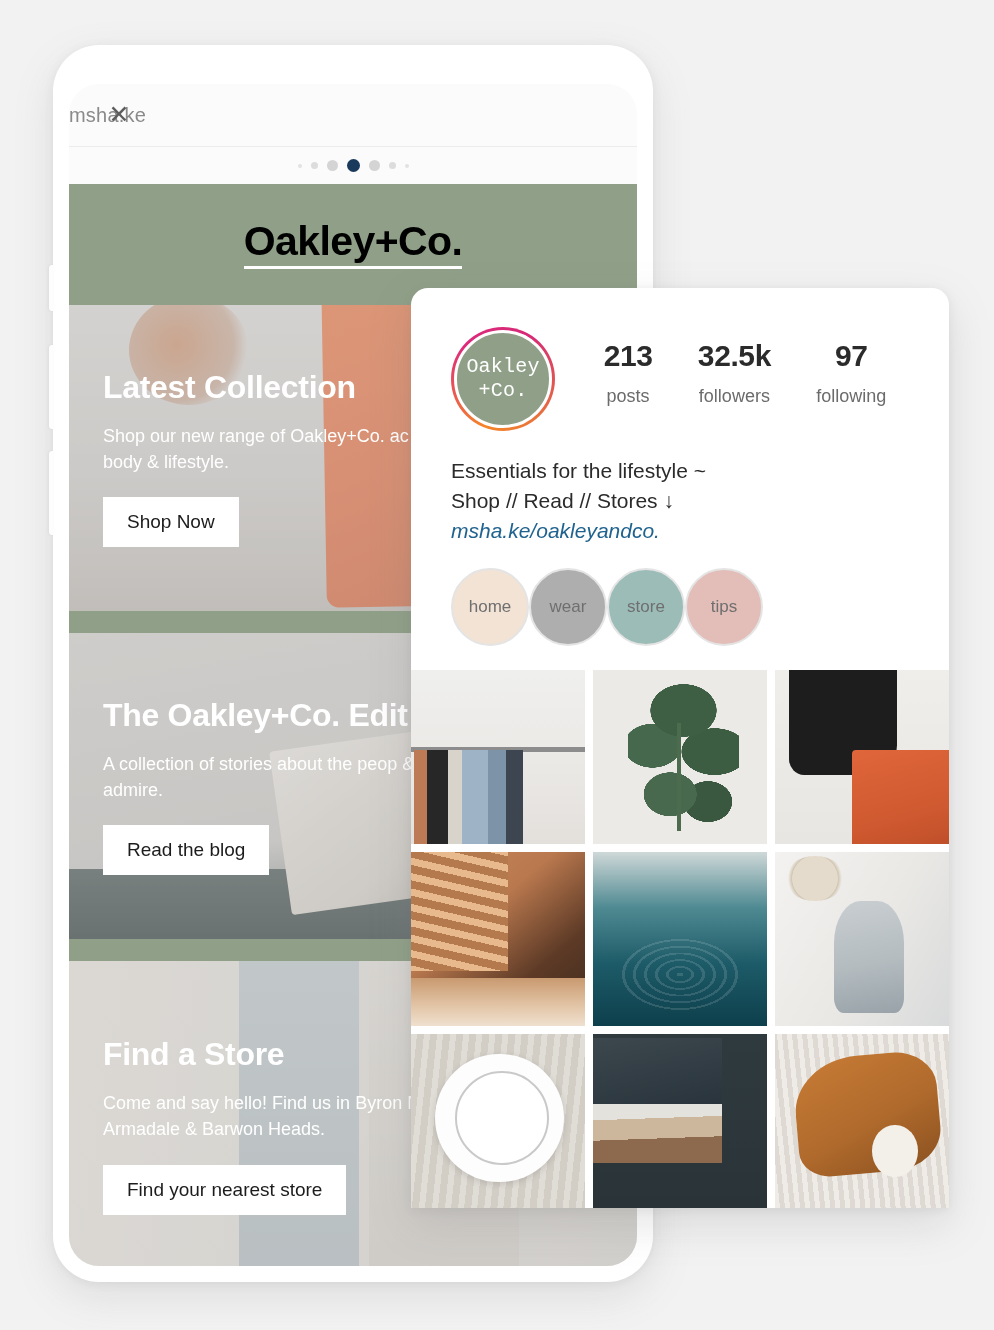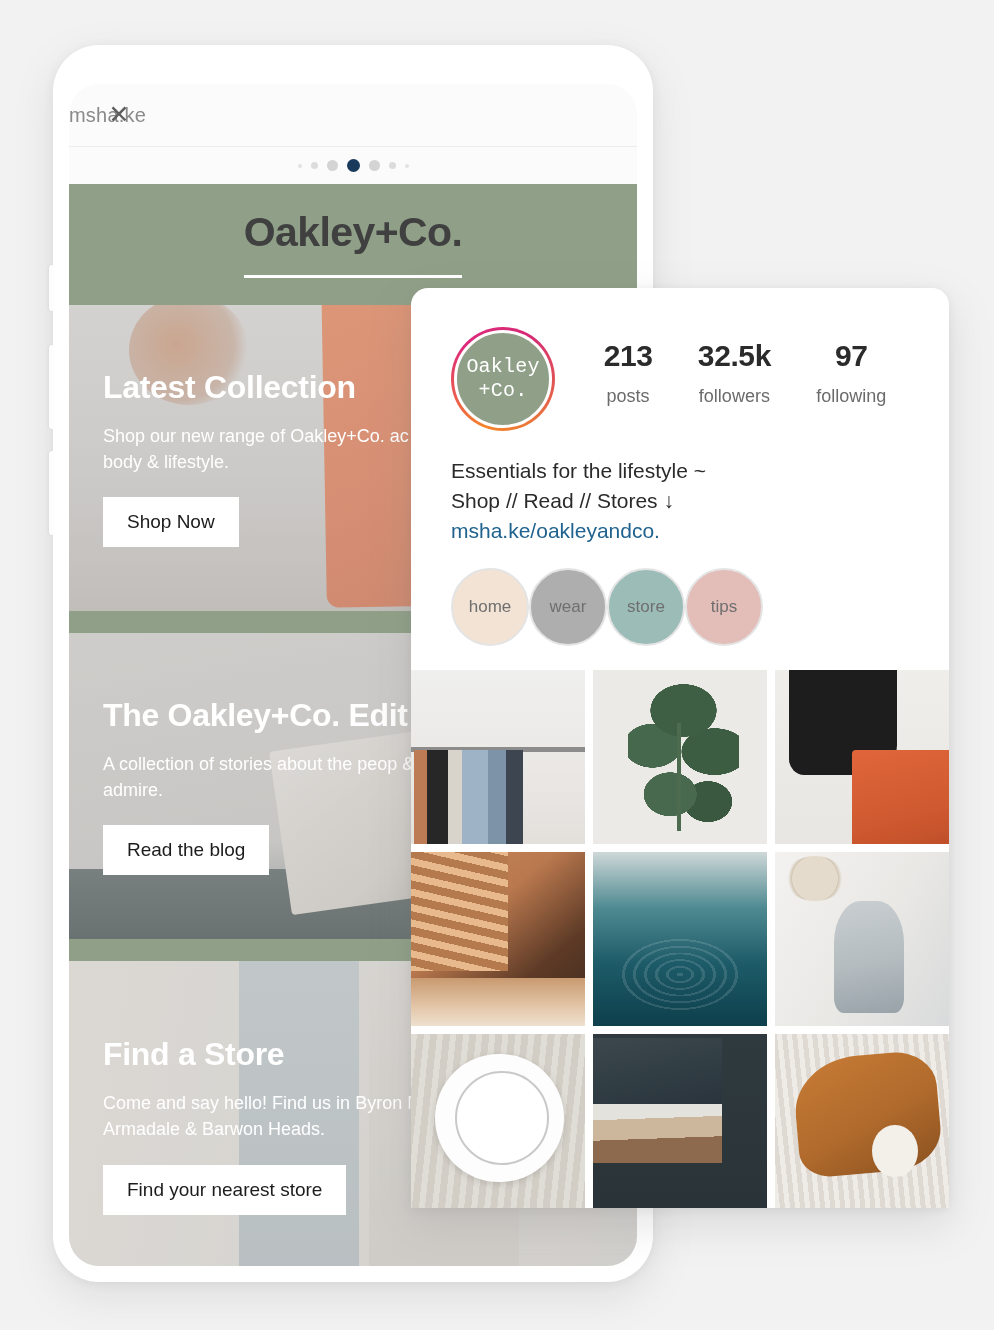--- a/index.html
+++ b/index.html
@@ -94,24 +94,24 @@
   #sage-header {
     height: 121px;
     background: #90a088;
     display: flex;
     align-items: center;
     justify-content: center;
   }
   #brand-title {
     font-size: 41px;
     font-weight: 700;
-    color: #404040;
+    color: #000000;
     letter-spacing: -0.6px;
     border-bottom: 3px solid #ffffff;
-    padding-bottom: 21px;
+    padding-bottom: 2px;
     line-height: 1.05;
   }
 
   
   .promo {
     position: relative;
     overflow: hidden;
   }
   .promo-media { position: absolute; inset: 0; }
   .promo-scrim {
@@ -266,21 +266,21 @@
     font-size: 18px;
     color: #6b6b6b;
     margin-top: 13px;
   }
   #ig-bio {
     padding: 25px 40px 0 40px;
     font-size: 21px;
     line-height: 1.42;
     color: #2b2b2b;
   }
-  #ig-bio-link { color: #20638f; }
+  #ig-bio-link { color: #20638f; font-style: italic; }
 
   #ig-highlights {
     display: flex;
     padding: 23px 40px 24px 40px;
   }
   .hl { text-align: center; }
   .hl-circle {
     width: 78px; height: 78px;
     border-radius: 50%;
     border: 2px solid #e4e4e4;

